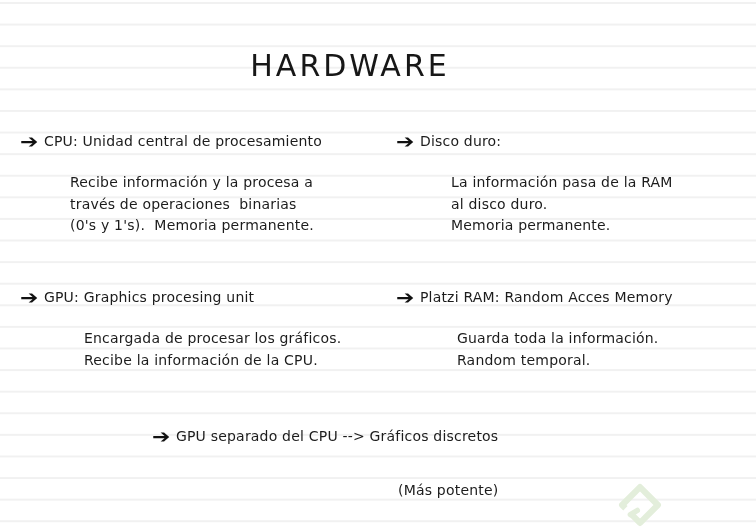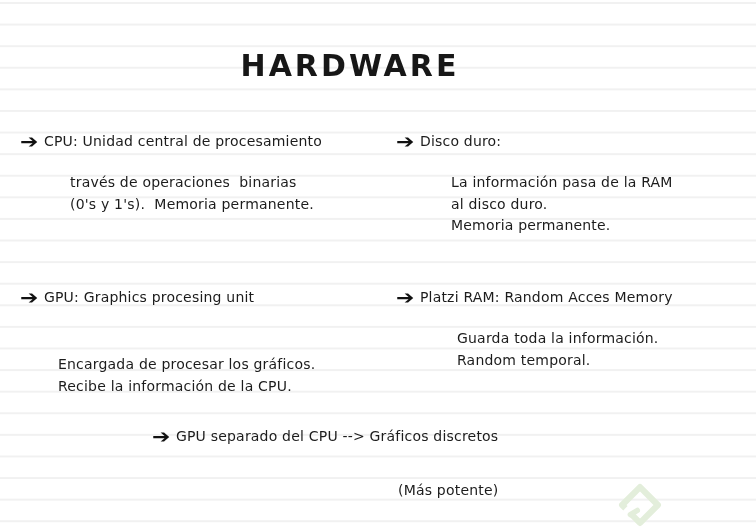--- a/index.html
+++ b/index.html
@@ -18,21 +18,21 @@
     color: #1c1c1c;
   }
   .title {
     position: absolute;
     top: 48px;
     left: 0;
     width: 700px;
     text-align: center;
     font-size: 30px;
     letter-spacing: 3px;
-    font-weight: 700;
+    font-weight: 400;
     color: #171717;
   }
   .note-head {
     position: absolute;
     display: flex;
     align-items: flex-start;
     gap: 8px;
     white-space: pre-wrap;
   }
   .arrow {
@@ -75,37 +75,38 @@
     font-weight: 500;
     color: #e2e2e2;
     letter-spacing: 0.5px;
   }
   .pos-h1 { left: 20px;  top: 133px; }
   .pos-h2 { left: 396px; top: 133px; }
   .pos-h3 { left: 20px;  top: 289px; }
   .pos-h4 { left: 396px; top: 289px; }
   .pos-b1 { left: 70px;  top: 172px; }
   .pos-b2 { left: 451px; top: 172px; }
-  .pos-b3 { left: 58px;  top: 328px; margin-top: 26px; }
+  .pos-b3 { left: 84px;  top: 328px; }
   .pos-b4 { left: 457px; top: 328px; }
   .pos-foot { left: 152px; top: 428px; }
   .pos-foot2 { left: 398px; top: 451px; margin-top: 31px; }
 </style>
 </head>
 <body>
 
 <div class="page">
 
   <div class="title">HARDWARE</div>
 
   <div class="note-head pos-h1">
     <span class="arrow">➔</span>
     <span class="head-text">CPU: Unidad central de procesamiento</span>
   </div>
   <div class="note-body pos-b1">
+    <div>Recibe información y la procesa a</div>
     <div>través de operaciones  binarias</div>
     <div>(0's y 1's).  Memoria permanente.</div>
   </div>
 
   <div class="note-head pos-h2">
     <span class="arrow">➔</span>
     <span class="head-text">Disco duro:</span>
   </div>
   <div class="note-body pos-b2">
     <div>La información pasa de la RAM</div>

